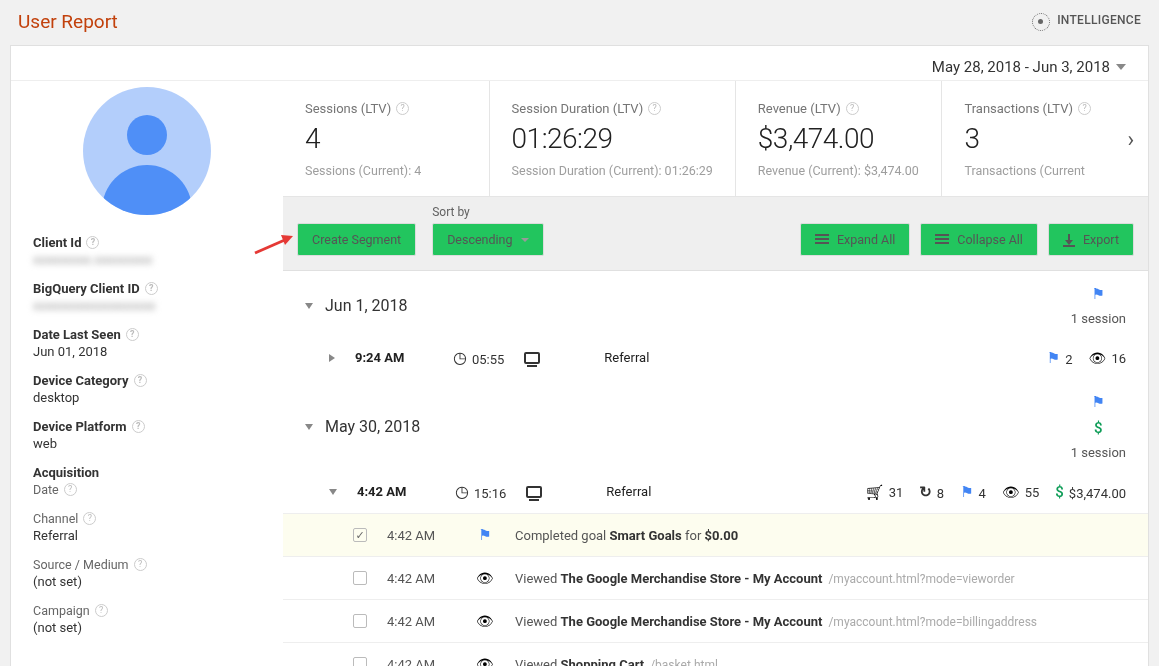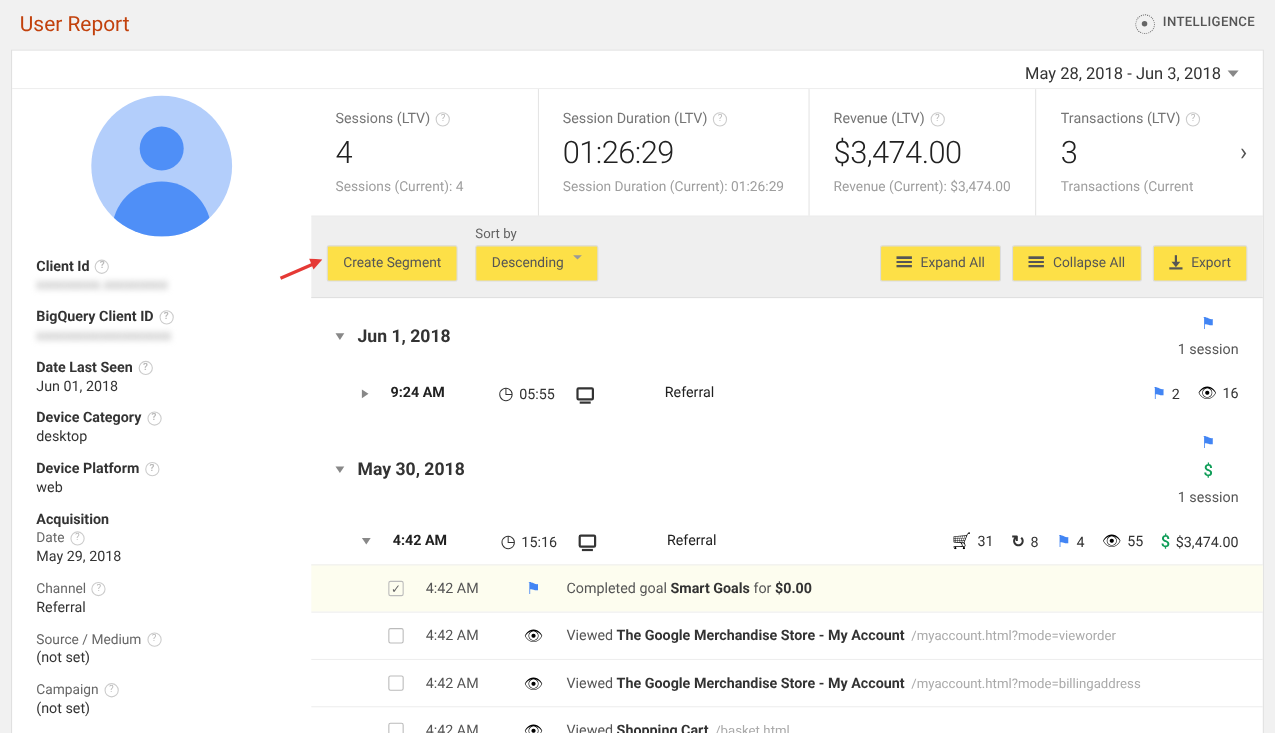--- a/index.html
+++ b/index.html
@@ -44,35 +44,35 @@
   .kpi:last-child { border-right:none; }
   .kpi-title { font-size:13px; color:#757575; display:flex; align-items:center; gap:5px; }
   .kpi-value { font-size:28px; color:#212121; margin:6px 0 8px; font-weight:300; letter-spacing:-0.5px; }
   .kpi-sub { font-size:12.5px; color:#9e9e9e; white-space:nowrap; overflow:hidden; text-overflow:ellipsis; }
   .kpi-chevron { position:absolute; right:14px; top:50%; transform:translateY(-50%); font-size:22px; color:#555; }
 
   
   .toolbar { background:#efefef; border-bottom:1px solid #e0e0e0; padding: 8px 14px 14px; display:flex; align-items:flex-end; gap:16px; position:relative; }
   .toolbar-col { display:flex; flex-direction:column; gap:4px; }
   .toolbar-lbl { font-size:12px; color:#616161; }
-  .btn { background:#fde047; border:1px solid #dcdcdc; padding:8px 14px; font-size:12.5px; color:#555; border-radius:2px; cursor:pointer; display:flex; align-items:flex-start; gap:8px; }
+  .btn { background:#22c55e; border:1px solid #dcdcdc; padding:8px 14px; font-size:12.5px; color:#555; border-radius:2px; cursor:pointer; display:flex; align-items:center; gap:8px; }
   .btn .caret-down { border-top-color:#999; border-width:4px 4px 0; }
   .toolbar-right { margin-left:auto; display:flex; gap:10px; }
   .icon-expand::before { content:""; width:14px; height:10px; background:linear-gradient(#555 0 2px, transparent 2px 4px, #555 4px 6px, transparent 6px 8px, #555 8px 10px); display:inline-block; }
   .icon-dl { width:12px; height:12px; display:inline-block; position:relative; }
   .icon-dl::before { content:""; position:absolute; left:5px; top:0; width:2px; height:8px; background:#555; }
   .icon-dl::after { content:""; position:absolute; left:2px; top:6px; border-left:4px solid transparent; border-right:4px solid transparent; border-top:5px solid #555; }
   .icon-dl-bar { position:absolute; bottom:-1px; left:0; width:12px; height:2px; background:#555; }
 
   
   .red-arrow { position:absolute; left:-30px; top:38px; width:40px; height:20px; pointer-events:none; }
 
   
   .day { padding: 14px 22px 10px 22px; display:flex; align-items:center; gap:12px; }
-  .day .date { font-size:16px; color:#333;font-weight:bold; }
+  .day .date { font-size:16px; color:#333; }
   .day .summary { margin-left:auto; display:flex; align-items:center; gap:8px; font-size:13px; color:#555;flex-direction:column; }
   .tri { width:0; height:0; border-left:4px solid transparent; border-right:4px solid transparent; }
   .tri-down { border-top:6px solid #888; }
   .tri-right { border-top:4px solid transparent; border-bottom:4px solid transparent; border-left:6px solid #888; border-right:none; }
   .flag { color:#4285f4; font-size:15px; }
   .dollar { color:#0f9d58; font-size:15px; font-weight:500; }
 
   .session-row { padding: 12px 22px 12px 46px; display:flex; align-items:center; gap:20px; font-size:13px; }
   .session-row .time { font-weight:700; width:78px; }
   .metric-group { display:flex; align-items:flex-end; gap:5px; color:#333; }
@@ -162,21 +162,20 @@
         <div class="meta-value">web</div>
       </div>
       <div class="meta-block">
         <div class="meta-label">
             <span>Acquisition</span>
           </div>
         <div class="meta-sublabel">
             <span>Date</span>
             <span class="help"></span>
           </div>
-        <div class="meta-value">May 29, 2018</div>
       </div>
       <div class="meta-block">
         <div class="meta-sublabel">
             <span>Channel</span>
             <span class="help"></span>
           </div>
         <div class="meta-value">Referral</div>
       </div>
       <div class="meta-block">
         <div class="meta-sublabel">

